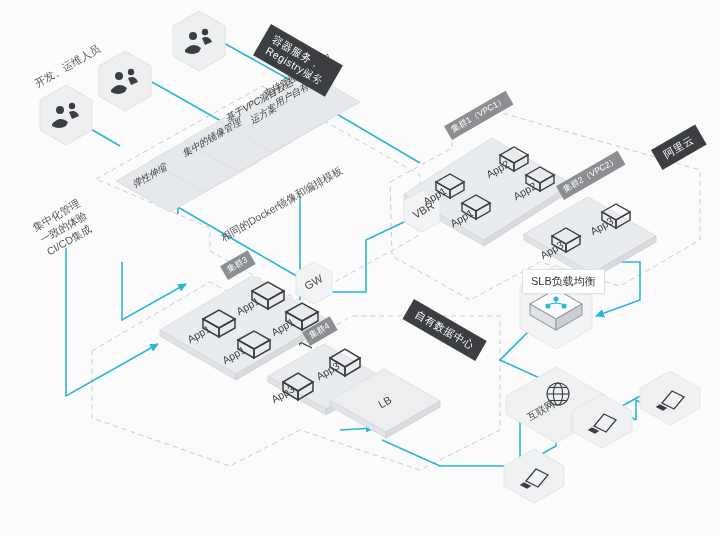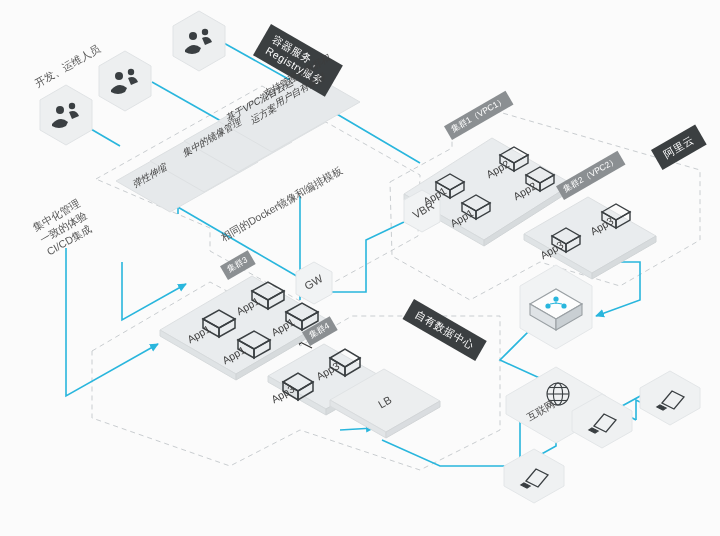--- a/index.html
+++ b/index.html
@@ -364,14 +364,15 @@
   <div class="appname" style="left:317px;top:371px;transform:rotate(-30deg);">App3</div>
 
   <div class="hexlabel" style="left:412px;top:204px;transform:rotate(-30deg);">VBR</div>
 
   <div class="hexlabel" style="left:304px;top:276px;transform:rotate(-30deg);">GW</div>
 
   <div class="hexlabel" style="left:378px;top:396px;transform:rotate(-30deg);">LB</div>
 
   <div class="hexlabel" style="left:526px;top:404px;font-size:10px;transform:rotate(-30deg);">互联网</div>
 
+  <div class="callout" style="left:522px;top:269px;">SLB负载均衡</div>
 
 </div>
 
 </body></html>

